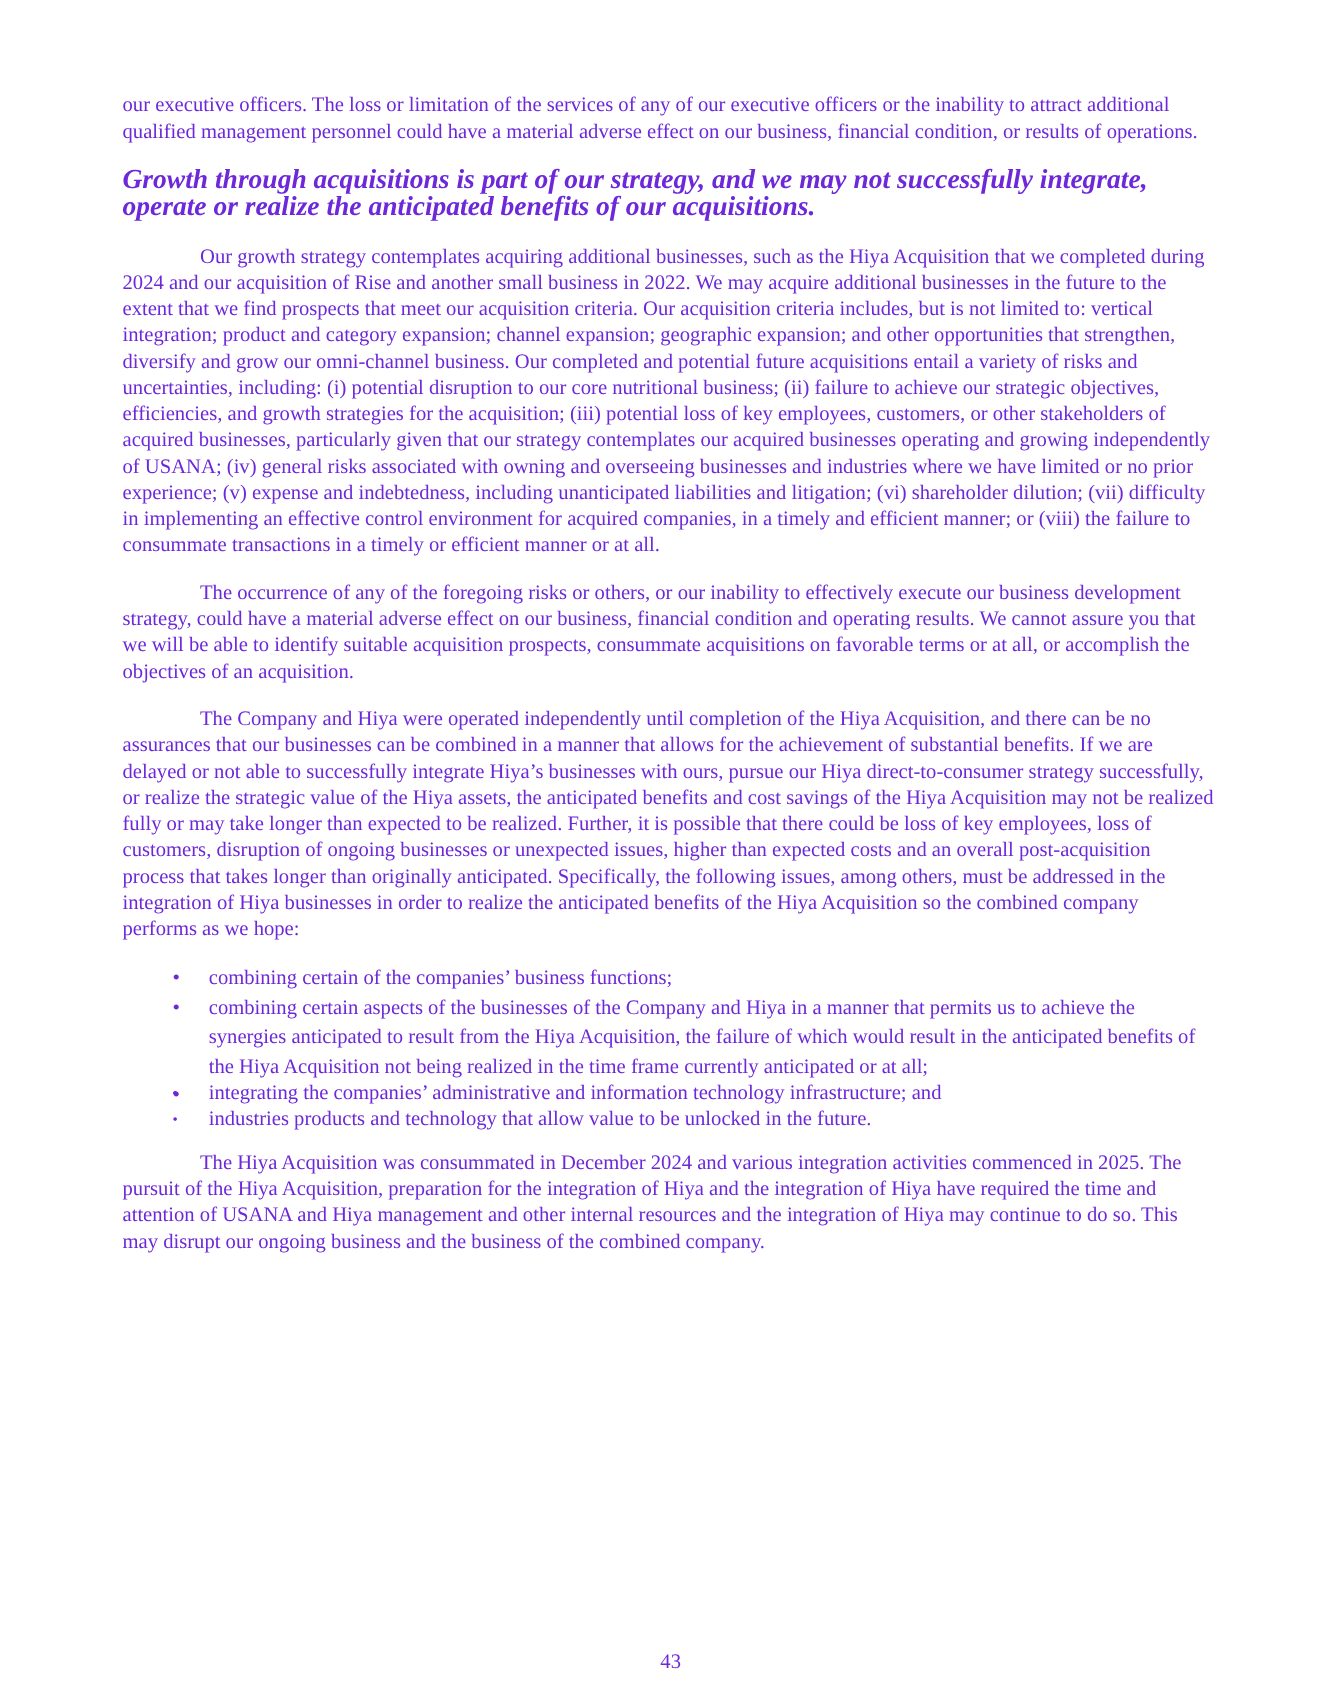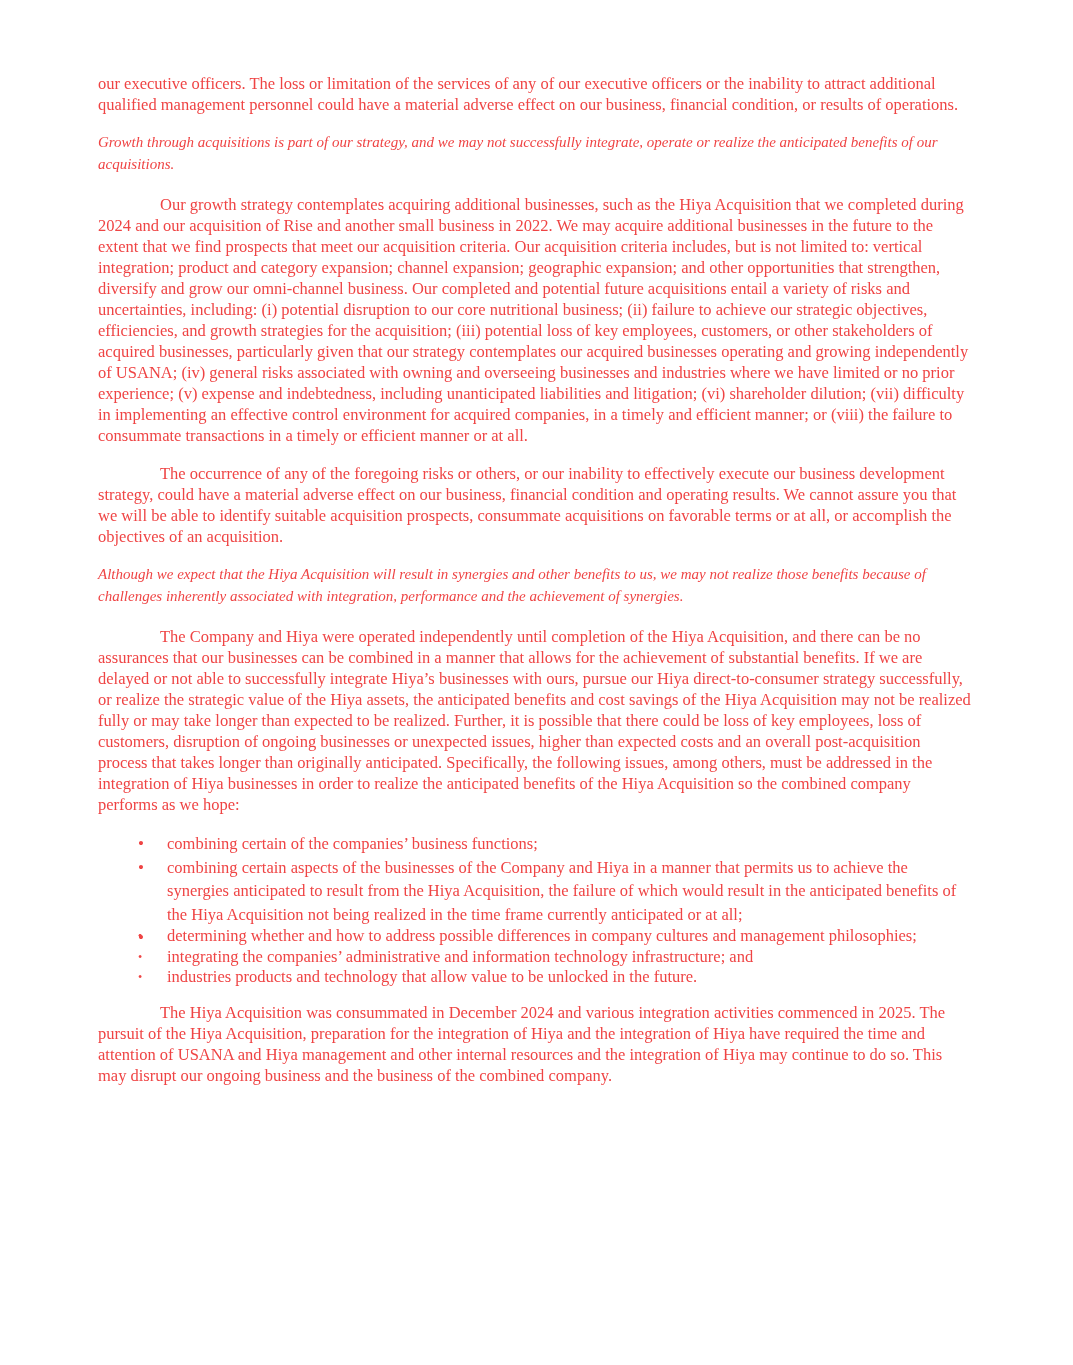--- a/index.html
+++ b/index.html
@@ -6,21 +6,21 @@
     margin: 0;
     padding: 0;
     background: #ffffff;
   }
   .page {
     position: relative;
     width: 1073px;
     height: 1365px;
     margin: 0 auto;
     background: #ffffff;
-    color: #ef4444;
+    color: #6d28d9;
     font-family: "Liberation Serif", "DejaVu Serif", serif;
     font-size: 16.5px;
     line-height: 21px;
     box-sizing: border-box;
     padding: 73px 101px 0 98px;
     overflow: hidden;
   }
   p.body-par {
     margin: 0 0 17px 0;
   }
@@ -28,23 +28,23 @@
     text-indent: 62px;
   }
   .section-heading {
     font-size: 16.5px;
     line-height: 22px;
     font-weight: bold;
     text-decoration: underline;
     margin: 0 0 18px 0;
   }
   .sub-heading {
-    font-size: 15px;
+    font-size: 22px;
     line-height: 21.5px;
-    font-weight: normal;
+    font-weight: bold;
     font-style: italic;
     margin: 0 0 19px 0;
   }
   ul.bullets {
     list-style: none;
     margin: 0;
     padding: 0;
   }
   ul.bullets li {
     position: relative;
@@ -90,21 +90,20 @@
 
   <p class="body-par">our executive officers. The loss or limitation of the services of any of our executive officers or the inability to attract additional qualified management personnel could have a material adverse effect on our business, financial condition, or results of operations.</p>
 
 
   <h3 class="sub-heading">Growth through acquisitions is part of our strategy, and we may not successfully integrate, operate or realize the anticipated benefits of our acquisitions.</h3>
 
   <p class="body-par indent">Our growth strategy contemplates acquiring additional businesses, such as the Hiya Acquisition that we completed during 2024 and our acquisition of Rise and another small business in 2022. We may acquire additional businesses in the future to the extent that we find prospects that meet our acquisition criteria. Our acquisition criteria includes, but is not limited to: vertical integration; product and category expansion; channel expansion; geographic expansion; and other opportunities that strengthen, diversify and grow our omni-channel business. Our completed and potential future acquisitions entail a variety of risks and uncertainties, including: (i) potential disruption to our core nutritional business; (ii) failure to achieve our strategic objectives, efficiencies, and growth strategies for the acquisition; (iii) potential loss of key employees, customers, or other stakeholders of acquired businesses, particularly given that our strategy contemplates our acquired businesses operating and growing independently of USANA; (iv) general risks associated with owning and overseeing businesses and industries where we have limited or no prior experience; (v) expense and indebtedness, including unanticipated liabilities and litigation; (vi) shareholder dilution; (vii) difficulty in implementing an effective control environment for acquired companies, in a timely and efficient manner; or (viii) the failure to consummate transactions in a timely or efficient manner or at all.</p>
 
   <p class="body-par indent">The occurrence of any of the foregoing risks or others, or our inability to effectively execute our business development strategy, could have a material adverse effect on our business, financial condition and operating results. We cannot assure you that we will be able to identify suitable acquisition prospects, consummate acquisitions on favorable terms or at all, or accomplish the objectives of an acquisition.</p>
 
-  <h3 class="sub-heading">Although we expect that the Hiya Acquisition will result in synergies and other benefits to us, we may not realize those benefits because of challenges inherently associated with integration, performance and the achievement of synergies.</h3>
 
   <p class="body-par indent">The Company and Hiya were operated independently until completion of the Hiya Acquisition, and there can be no assurances that our businesses can be combined in a manner that allows for the achievement of substantial benefits. If we are delayed or not able to successfully integrate Hiya’s businesses with ours, pursue our Hiya direct-to-consumer strategy successfully, or realize the strategic value of the Hiya assets, the anticipated benefits and cost savings of the Hiya Acquisition may not be realized fully or may take longer than expected to be realized. Further, it is possible that there could be loss of key employees, loss of customers, disruption of ongoing businesses or unexpected issues, higher than expected costs and an overall post-acquisition process that takes longer than originally anticipated. Specifically, the following issues, among others, must be addressed in the integration of Hiya businesses in order to realize the anticipated benefits of the Hiya Acquisition so the combined company performs as we hope:</p>
 
   <ul class="bullets bullets-primary">
     <li>
       <span class="bullet-marker">•</span>
       <span>combining certain of the companies’ business functions;</span>
     </li>
     <li>
       <span class="bullet-marker">•</span>
@@ -114,28 +113,30 @@
       <span class="bullet-marker">•</span>
     </li>
   </ul>
 
   <ul class="bullets bullets-secondary">
     <li>
       <span class="bullet-marker">•</span>
     </li>
     <li>
       <span class="bullet-marker">•</span>
-      <span>determining whether and how to address possible differences in company cultures and management philosophies;</span>
     </li>
     <li>
       <span class="bullet-marker">•</span>
       <span>integrating the companies’ administrative and information technology infrastructure; and</span>
     </li>
     <li>
       <span class="bullet-marker">•</span>
       <span>industries products and technology that allow value to be unlocked in the future.</span>
     </li>
   </ul>
 
   <p class="body-par indent">The Hiya Acquisition was consummated in December 2024 and various integration activities commenced in 2025. The pursuit of the Hiya Acquisition, preparation for the integration of Hiya and the integration of Hiya have required the time and attention of USANA and Hiya management and other internal resources and the integration of Hiya may continue to do so. This may disrupt our ongoing business and the business of the combined company.</p>
 
+  <div class="page-footer">
+    <span>43</span>
+  </div>
 
 </div>
 
 </body></html>

